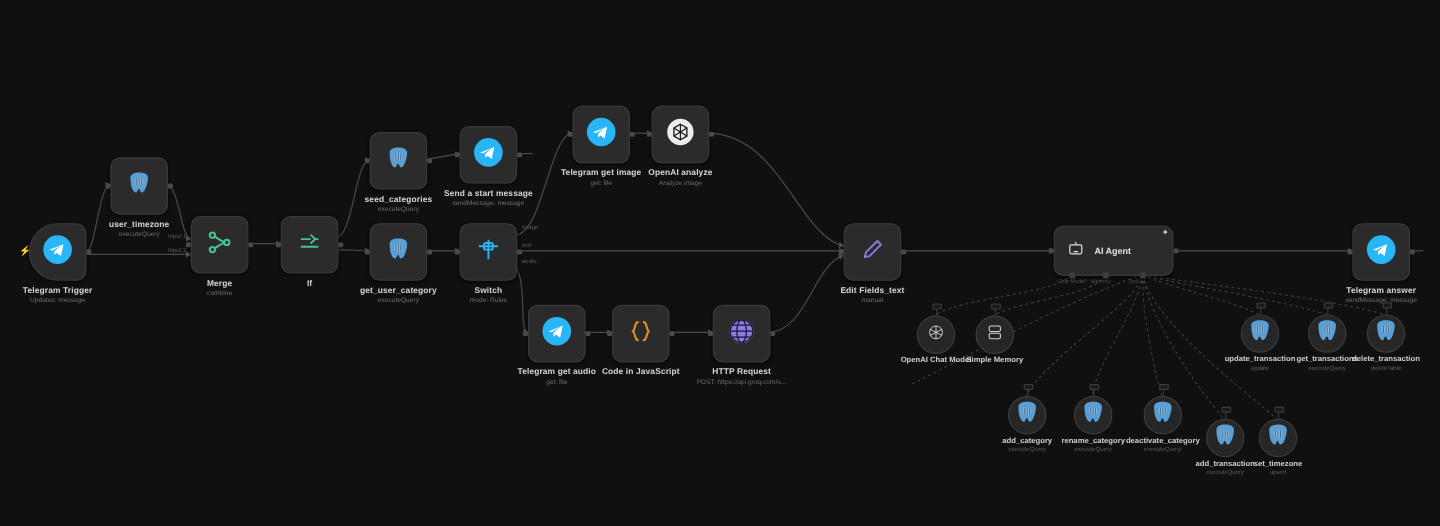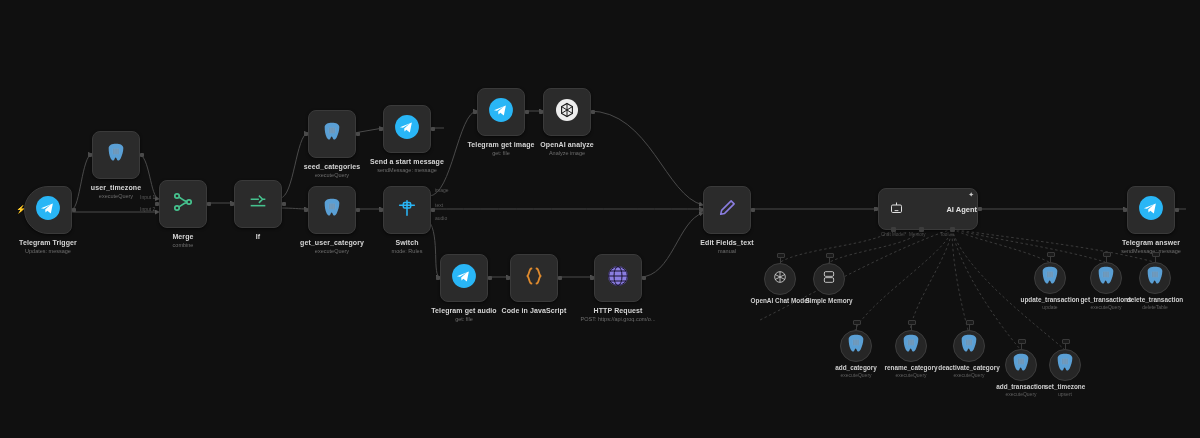--- a/index.html
+++ b/index.html
@@ -14,21 +14,21 @@
   
   .node{position:absolute;}
   .nbox{
     width:46px;height:46px;border-radius:8px;
     background:#2b2b2b;border:1px solid #3a3a3a;
     box-shadow:0 1px 3px rgba(0,0,0,.6);
     display:flex;align-items:center;justify-content:center;
     position:relative;
   }
   .nbox.trigger{border-top-left-radius:24px;border-bottom-left-radius:24px;}
-  .nbox.wide{width:88px;height:40px;justify-content:space-between;padding-left:10px;gap:8px;}
+  .nbox.wide{width:88px;height:40px;justify-content:flex-start;padding-left:10px;gap:8px;}
   .caption{
     position:absolute;left:50%;transform:translateX(-50%);
     top:52px;text-align:center;white-space:nowrap;
   }
   .ctitle{font-size:7px;color:#d6d6d6;font-weight:700;letter-spacing:.1px;line-height:9px;}
   .csub{font-size:5.5px;color:#6e6e6e;line-height:8px;}
 
   
   .port{position:absolute;width:4px;height:4px;background:#4a4a4a;border-radius:1px;top:50%;margin-top:-2px;}
   .port.in{left:-5px;}

